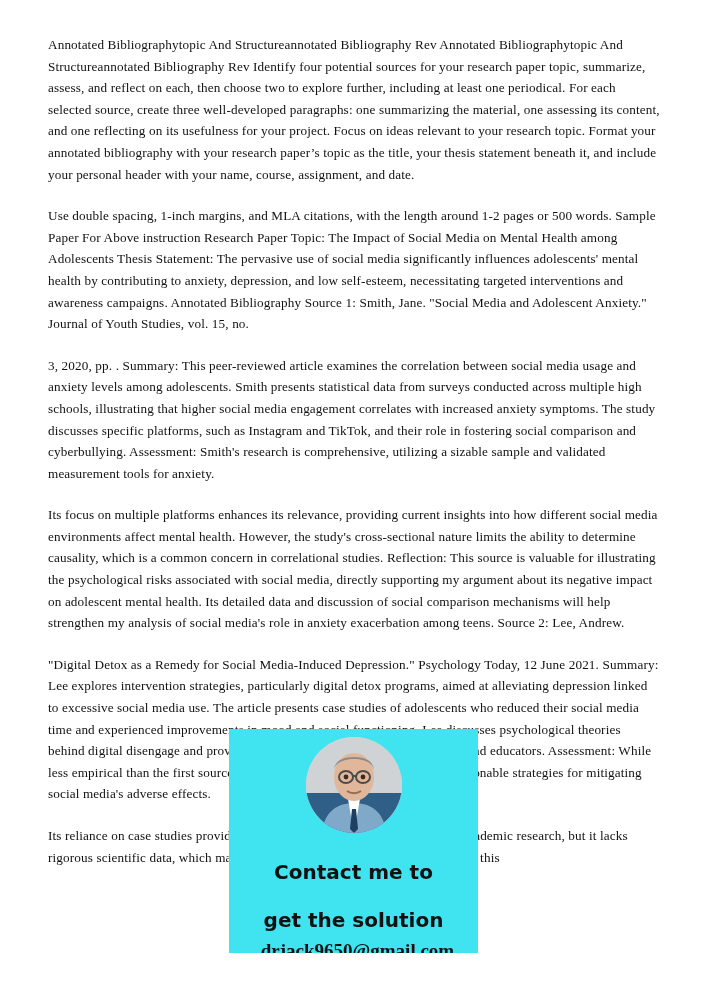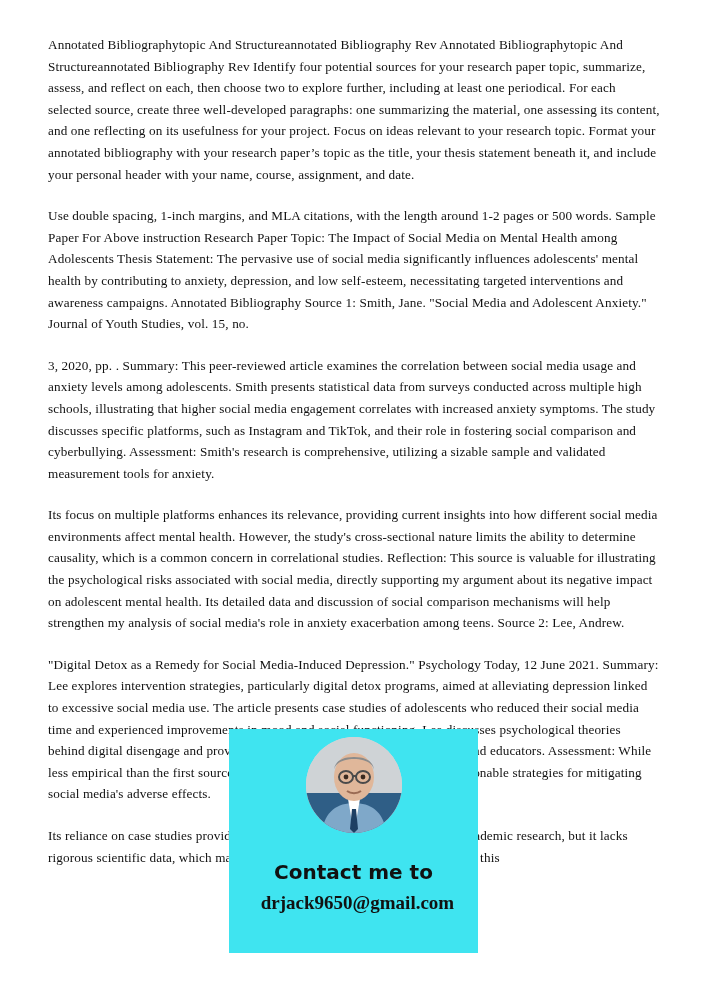--- a/index.html
+++ b/index.html
@@ -115,17 +115,18 @@
         <ellipse cx="40" cy="40" rx="7" ry="6" fill="none" stroke="#4a4a4a" stroke-width="2"></ellipse>
         <ellipse cx="57" cy="40" rx="7" ry="6" fill="none" stroke="#4a4a4a" stroke-width="2"></ellipse>
         <line x1="47" y1="39" x2="50" y2="39" stroke="#4a4a4a" stroke-width="2"></line>
         <ellipse cx="40" cy="40" rx="2.4" ry="2.4" fill="#3a2a20"></ellipse>
         <ellipse cx="57" cy="40" rx="2.4" ry="2.4" fill="#3a2a20"></ellipse>
         <path d="M41 54 C45 57 51 57 55 54" stroke="#9a6b54" stroke-width="2" fill="none"></path>
       </svg>
     </div>
     <div class="overlay-text">
       <div class="overlay-line1">Contact me to</div>
+      <div class="overlay-line2">get the solution</div>
       <div class="overlay-email">drjack9650@gmail.com</div>
     </div>
   </div>
 
 </div>
 
 </body></html>

